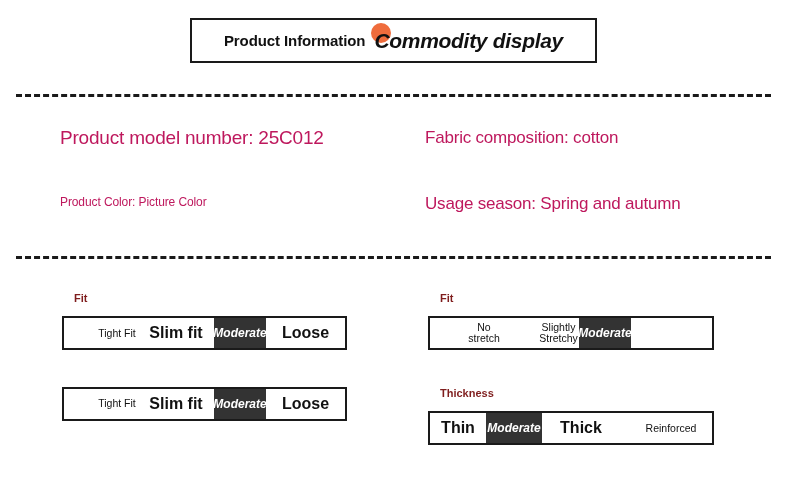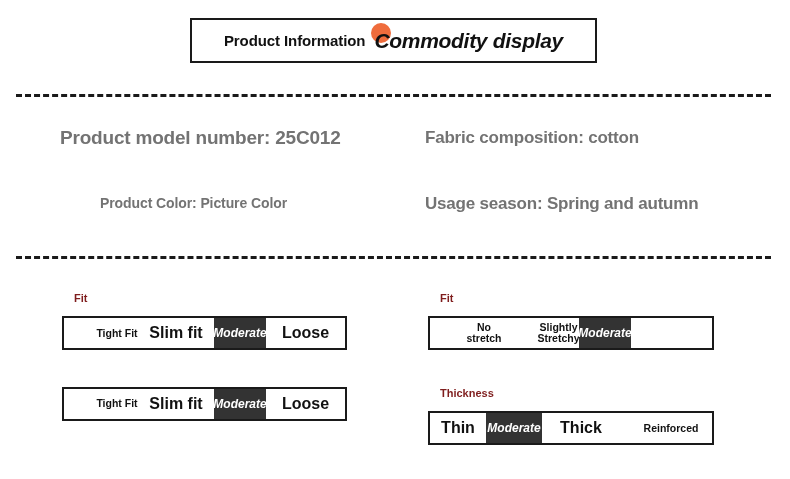--- a/index.html
+++ b/index.html
@@ -68,27 +68,27 @@
     position: absolute;
     height: 0;
     border-top: 3px dashed #1a1a1a;
   }
   .divider-1 { left: 16px; top: 94px; width: 755px; }
   .divider-2 { left: 16px; top: 256px; width: 755px; }
 
   
   .spec {
     position: absolute;
-    font-weight: bold;
-    color: #737373;
+    font-weight: normal;
+    color: #be185d;
     white-space: nowrap;
   }
   .spec-model  { left: 60px;  top: 127px; font-size: 19px; letter-spacing: -0.2px; }
   .spec-fabric { left: 425px; top: 128px; font-size: 17px; letter-spacing: -0.2px; }
-  .spec-color  { left: 60px;  top: 195px; font-size: 14px; letter-spacing: -0.1px; margin-left: 40px; }
+  .spec-color  { left: 60px;  top: 195px; font-size: 12px; letter-spacing: -0.1px; }
   .spec-season { left: 425px; top: 194px; font-size: 17px; letter-spacing: -0.2px; }
 
   
   .group { position: absolute; }
   .group-heading {
     font-size: 11px;
     font-weight: bold;
     color: #7f1d1d;
     margin: 0 0 12px 12px;
     line-height: 1.1;
@@ -109,21 +109,21 @@
     text-align: center;
     color: #111111;
     box-sizing: border-box;
     line-height: 1.05;
     white-space: pre-line;
   }
   .seg.active {
     background: #333333;
     color: #ffffff;
   }
-  .sz-sm  { font-size: 10.5px; font-weight: bold; padding-left: 32px; }
+  .sz-sm  { font-size: 10.5px; font-weight: normal; padding-left: 32px; }
   .sz-md  { font-size: 12px;   font-weight: bold; font-style: italic; }
   .sz-lg  { font-size: 16px;   font-weight: bold; }
 
   
   .grp-fit        { left: 62px;  top: 292px; }
   .grp-stretch    { left: 428px; top: 292px; }
   .grp-soft       { left: 62px;  top: 387px; }
   .grp-thickness  { left: 428px; top: 387px; }
 
   .grp-fit .scale       { width: 285px; }

